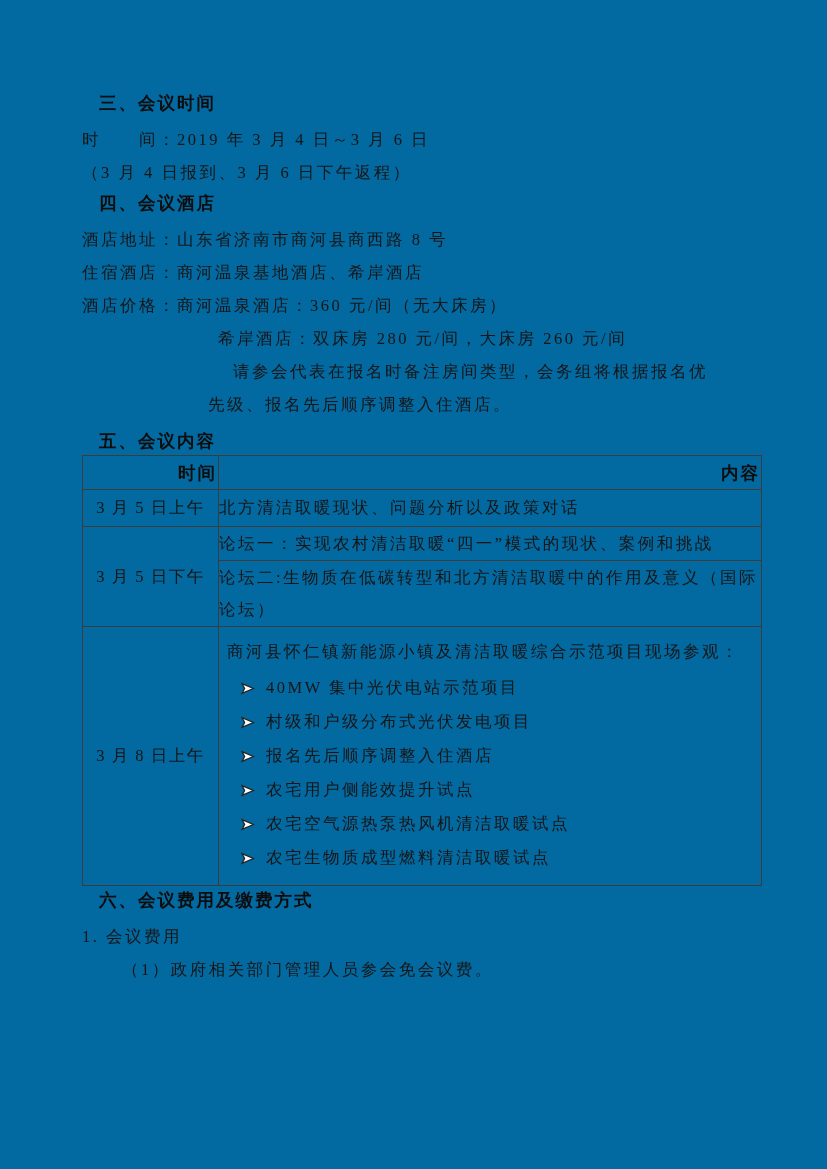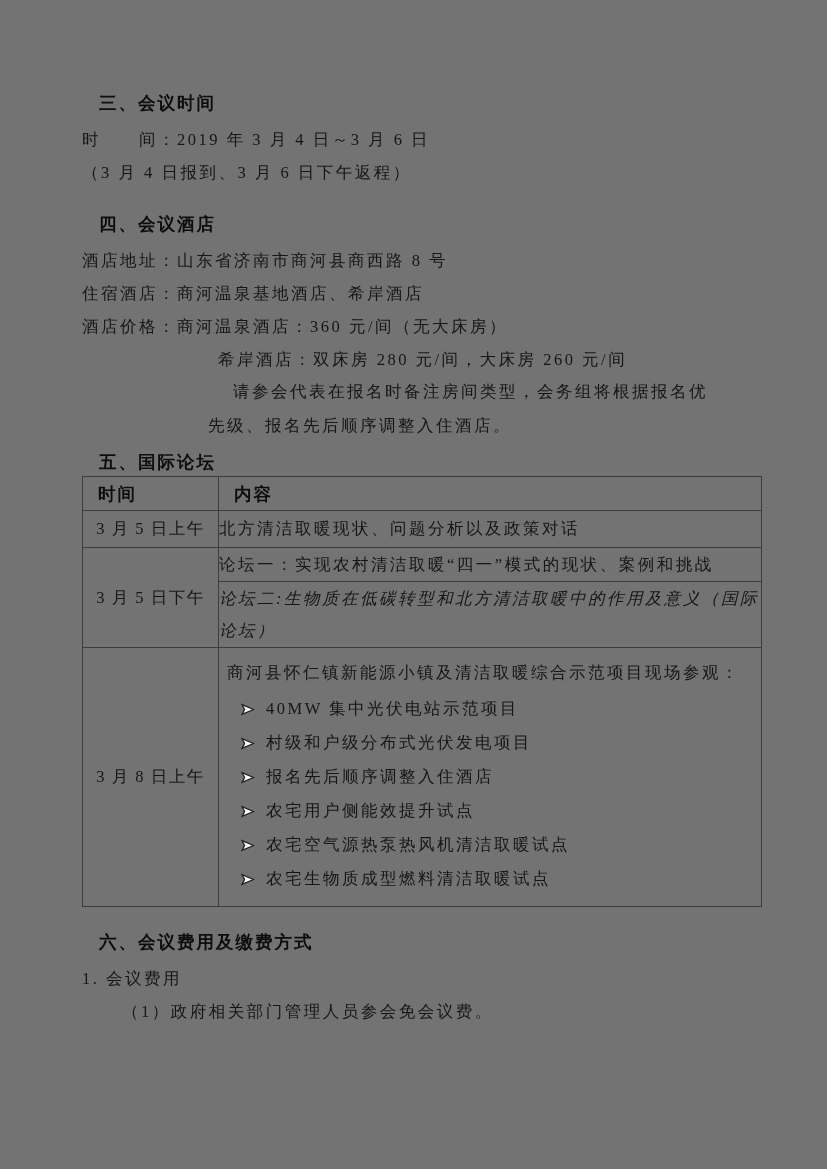--- a/index.html
+++ b/index.html
@@ -1,58 +1,58 @@
 <!DOCTYPE html>
 <html><head>
 <meta charset="utf-8">
 <style>
   html,body { margin:0; padding:0; background:#e8e8e8; }
   .page {
     position:relative; width:827px; height:1169px; margin:0 auto;
-    background:#737373; overflow:hidden;
+    background:#0369a1; overflow:hidden;
     font-family:"Liberation Serif","DejaVu Serif",serif;
     font-size:16.5px; color:#161616;
   }
   .content { padding:93px 65px 0 82px; }
 
   .sec-h {
     font-family:"Liberation Sans","DejaVu Sans",sans-serif;
     font-weight:bold; font-size:17.5px; letter-spacing:2px;
     margin:0 0 10px 17px; line-height:20px; color:#0d0d0d;
   }
-  .mt16 { margin-top:25px; }
+  .mt16 { margin-top:4px; }
   .mt10 { margin-top:10px; margin-bottom:4px; }
 
   .bl { margin:0; line-height:33px; letter-spacing:2.5px; white-space:pre; }
   .ind1  {  }   
   .ind1b { margin-left:40px;  }   
   .ind2  { margin-left:136px; }   
-  .ind3  { margin-left:151px;font-family:Liberation Mono, monospace; }   
+  .ind3  { margin-left:151px; }   
   .ind4  { margin-left:126px; }   
 
   table.agenda {
     border-collapse:collapse; table-layout:fixed;
     width:680px; margin-top:0;
   }
   table.agenda col.c1 { width:136px; }
   table.agenda th, table.agenda td { border:1.5px solid #3c3c3c; }
   table.agenda th {
-    height:31px; text-align:left; vertical-align:middle;
+    height:31px; text-align:right; vertical-align:middle;
     font-family:"Liberation Sans","DejaVu Sans",sans-serif;
     font-weight:bold; font-size:17.5px; letter-spacing:2px; color:#0d0d0d;padding-left:15px;
   }
   td.tc {
     text-align:center; vertical-align:middle;
     letter-spacing:1.5px; white-space:nowrap;
   }
   td.cc {
     padding:0 0; line-height:32px; letter-spacing:2.5px;
     vertical-align:middle;
   }
-  td.h34 { height:34px; } td.h33 { height:33px; } td.h65 { height:65px;font-style:italic; }
+  td.h34 { height:34px; } td.h33 { height:33px; } td.h65 { height:65px; }
   td.cc3 { padding:8px 8px 10px 8px; vertical-align:middle; }
   .intro { margin:0 0 3px 0; line-height:33px; letter-spacing:2.5px; }
   .bullet {
     display:flex; align-items:center; margin-left:14px;
     line-height:34px; letter-spacing:2.5px;
   }
   .bi { flex:0 0 auto; margin-right:11px; display:inline-flex; align-items:center; }
 </style>
 </head>
 <body>
@@ -65,21 +65,21 @@
     <p class="bl ind1">（3 月 4 日报到、3 月 6 日下午返程）</p>
 
     <h2 class="sec-h mt16">四、会议酒店</h2>
     <p class="bl ind1">酒店地址：山东省济南市商河县商西路 8 号</p>
     <p class="bl ind1">住宿酒店：商河温泉基地酒店、希岸酒店</p>
     <p class="bl ind1">酒店价格：商河温泉酒店：360 元/间（无大床房）</p>
     <p class="bl ind2">希岸酒店：双床房 280 元/间，大床房 260 元/间</p>
     <p class="bl ind3">请参会代表在报名时备注房间类型，会务组将根据报名优</p>
     <p class="bl ind4">先级、报名先后顺序调整入住酒店。</p>
 
-    <h2 class="sec-h mt10">五、国际论坛</h2>
+    <h2 class="sec-h mt10">五、会议内容</h2>
 
     <table class="agenda">
       <colgroup>
           <col class="c1">
           <col>
         </colgroup>
       <tbody>
         <tr>
           <th>时间</th>
           <th>内容</th>

